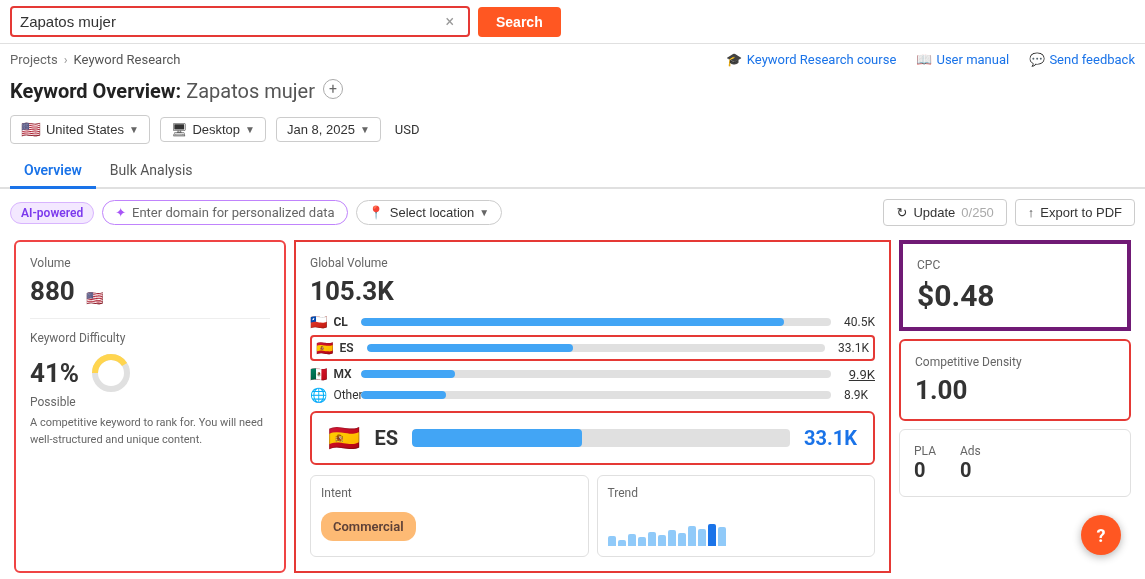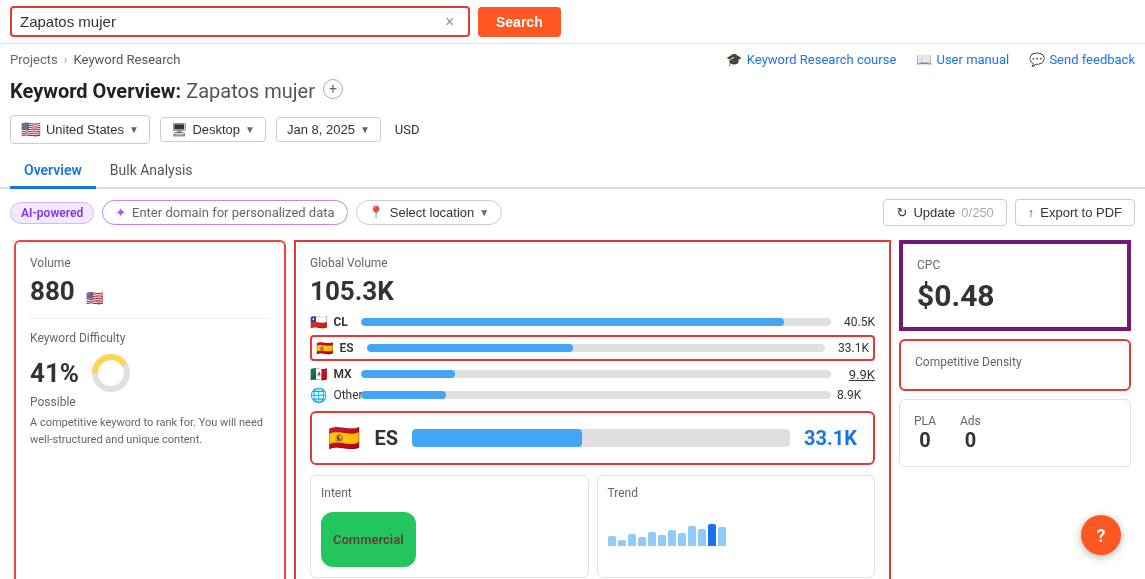--- a/index.html
+++ b/index.html
@@ -409,37 +409,37 @@
         </div>
         <span style="width:38px;text-align:right;font-size:13px;text-decoration:underline;">9.9K</span>
       </div>
 
       <div style="display:flex;align-items:center;gap:6px;margin-bottom:5px;">
         <span style="font-size:14px;">🌐</span>
         <span style="width:22px;font-size:12px;">Other</span>
         <div style="flex:1;height:8px;background:#e0e0e0;border-radius:4px;overflow:hidden;">
           <div style="height:100%;width:18%;background:#42a5f5;border-radius:4px;"></div>
         </div>
-        <span style="width:38px;text-align:left;font-size:12px;">8.9K</span>
+        <span style="width:38px;text-align:center;font-size:12px;">8.9K</span>
       </div>
     </div>
 
     <div style="border:2px solid #e53935;border-radius:6px;padding:10px 16px;background:#fff;display:flex;align-items:center;gap:14px;margin-top:8px;">
       <span style="font-size:26px;">🇪🇸</span>
       <span style="font-size:20px;font-weight:700;">ES</span>
       <div style="flex:1;height:18px;background:#e0e0e0;border-radius:4px;overflow:hidden;">
         <div style="height:100%;width:45%;background:#42a5f5;border-radius:4px;"></div>
       </div>
       <span style="font-size:20px;font-weight:700;color:#1a73e8;">33.1K</span>
     </div>
 
     <div style="display:grid;grid-template-columns:1fr 1fr;gap:8px;margin-top:10px;">
       <div style="border:1px solid #e0e0e0;border-radius:6px;padding:10px;">
         <div class="card-label">Intent</div>
-        <span style="background:#22c55e;color:#5d4037;border-radius:12px;padding:20px 12px;font-size:13px;font-weight:600;display:inline-block;margin-top:6px;">Commercial</span>
+        <span style="background:#fdba74;color:#5d4037;border-radius:12px;padding:7px 12px;font-size:13px;font-weight:600;display:inline-block;margin-top:6px;">Commercial</span>
       </div>
       <div style="border:1px solid #e0e0e0;border-radius:6px;padding:10px;">
         <div class="card-label">Trend</div>
         <div style="display:flex;align-items:flex-end;gap:2px;height:40px;margin-top:6px;">
           <div style="width:8px;height:25%;background:#90caf9;border-radius:2px 2px 0 0;"></div>
           <div style="width:8px;height:15%;background:#90caf9;border-radius:2px 2px 0 0;"></div>
           <div style="width:8px;height:30%;background:#90caf9;border-radius:2px 2px 0 0;"></div>
           <div style="width:8px;height:22%;background:#90caf9;border-radius:2px 2px 0 0;"></div>
           <div style="width:8px;height:35%;background:#90caf9;border-radius:2px 2px 0 0;"></div>
           <div style="width:8px;height:28%;background:#90caf9;border-radius:2px 2px 0 0;"></div>
@@ -456,24 +456,25 @@
 
   <div style="display:flex;flex-direction:column;gap:0;">
 
     <div style="border:4px solid #701a75;border-radius:0;margin:4px;background:#fff;padding:14px;">
       <div class="card-label">CPC</div>
       <div style="font-size:30px;font-weight:700;">$0.48</div>
     </div>
 
     <div style="border:2px solid #e53935;border-radius:6px;margin:4px;background:#fff;padding:14px;">
       <div class="card-label">Competitive Density</div>
+      <div style="font-size:26px;font-weight:700;">1.00</div>
     </div>
 
     <div style="border:1px solid #e0e0e0;border-radius:6px;margin:4px;background:#fff;padding:14px;">
-      <div style="display:flex;gap:24px;text-align:center;">
+      <div style="display:flex;gap:24px;">
         <div>
           <div style="font-size:12px;color:#666;">PLA</div>
           <div style="font-size:20px;font-weight:700;">0</div>
         </div>
         <div>
           <div style="font-size:12px;color:#666;">Ads</div>
           <div style="font-size:20px;font-weight:700;">0</div>
         </div>
       </div>
     </div>

